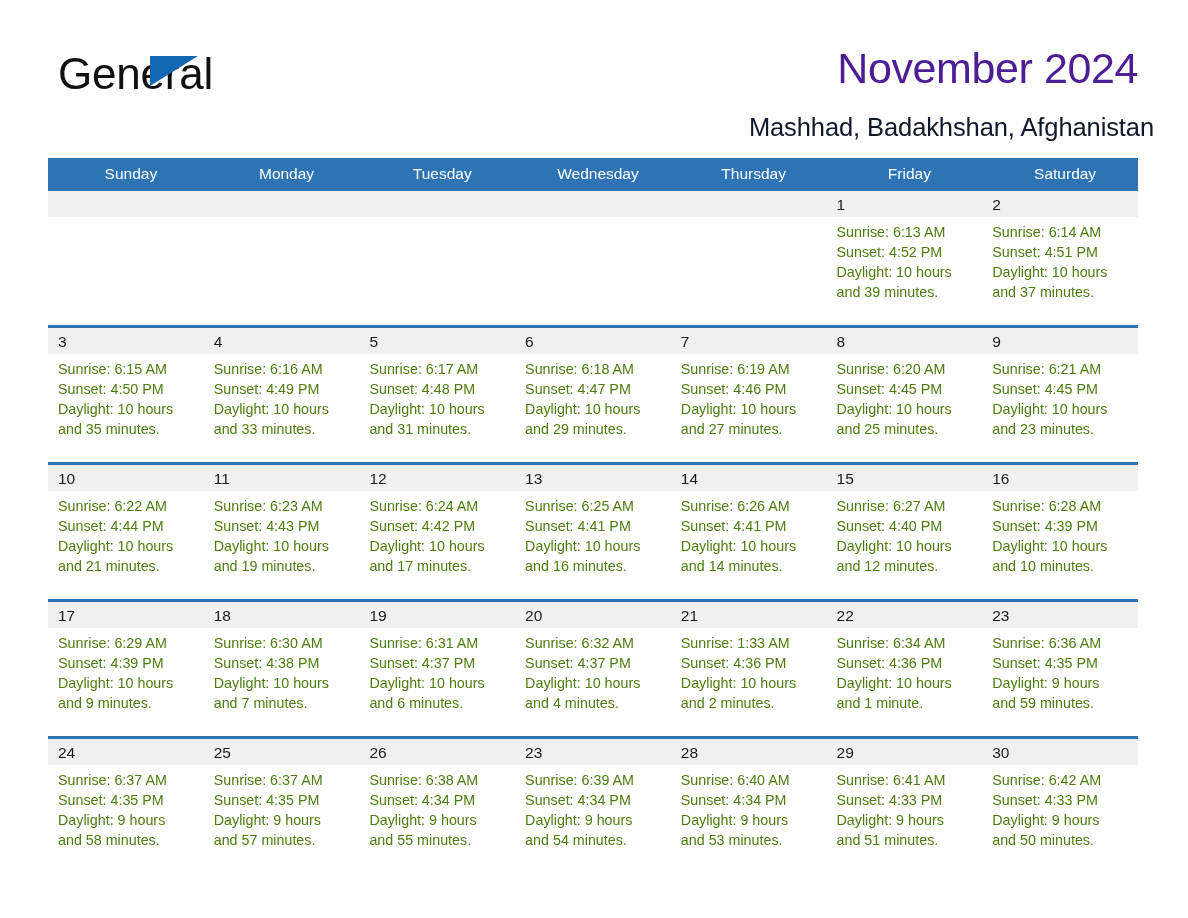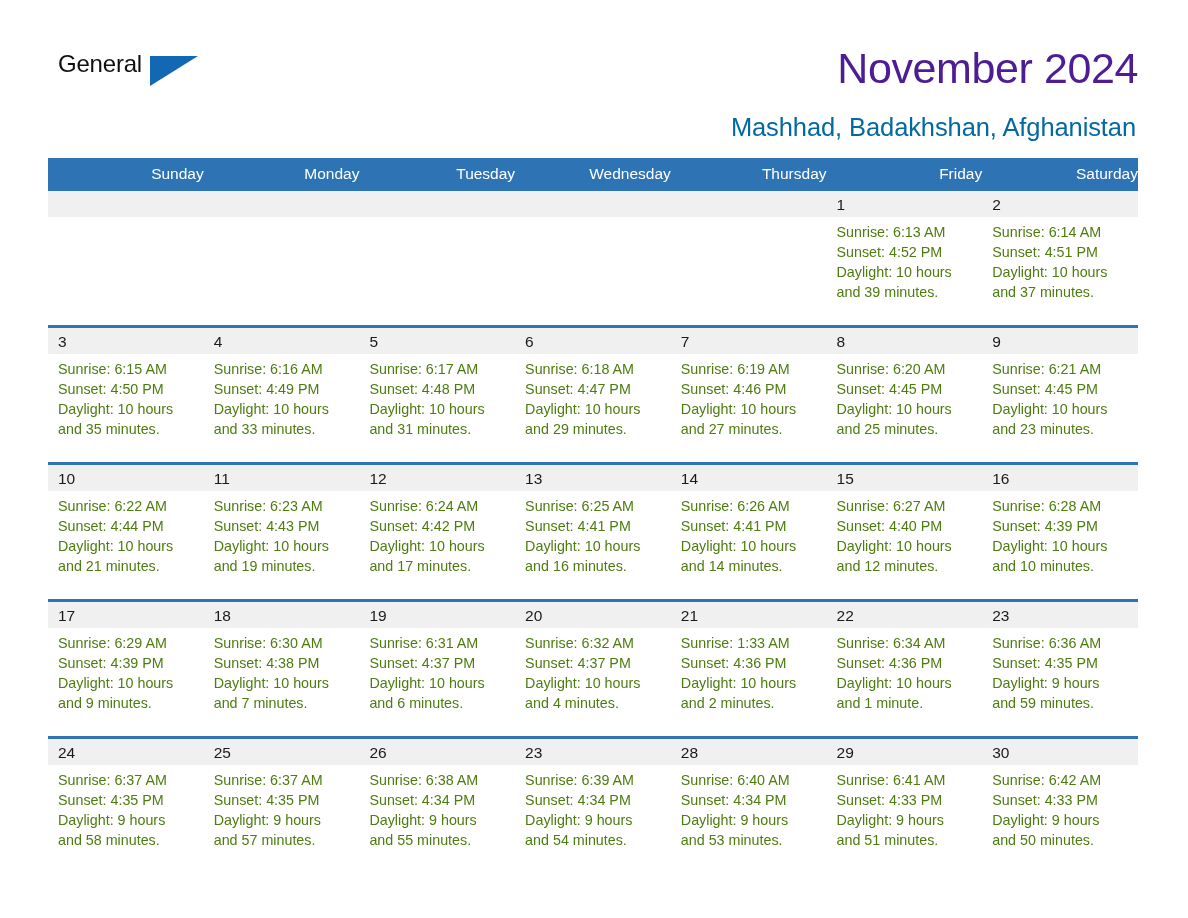--- a/index.html
+++ b/index.html
@@ -36,21 +36,21 @@
     left: 58px;
     top: 52px;
     width: 300px;
     height: 70px;
     line-height: 1;
     user-select: none;
   }
   .logo-row1 {
     position: relative;
     display: block;
-    font-size: 24px;
+    font-size: 44px;
     letter-spacing: -0.2px;
     color: #101010;
     font-family: "Liberation Sans", sans-serif;
     font-weight: 400;
     height: 36px;
   }
   .logo-tri {
     position: absolute;
     left: 92px;
     top: 4px;
@@ -79,45 +79,45 @@
     font-size: 43px;
     font-weight: 400;
     color: #4c1d95;
     line-height: 1.12;
     letter-spacing: -0.4px;
     white-space: nowrap;
   }
 
   .location {
     position: absolute;
-    right: 52px;
+    right: 34px;
     top: 113px;
     font-size: 25.5px;
     font-weight: 400;
-    color: #0369a1;
+    color: #0f172a;
     letter-spacing: -0.1px;
     white-space: nowrap;
   }
 
   
   .calendar {
     position: absolute;
     left: 48px;
     top: 158px;
     width: 1090px;
     border-collapse: collapse;
     table-layout: fixed;
   }
 
   .calendar th {
     background: #2e74b5;
     color: #ffffff;
     font-size: 15.5px;
     font-weight: 400;
-    text-align: right;
+    text-align: center;
     padding: 6px 0 7px 10px;
     height: 20px;
     vertical-align: middle;
     border: none;
   }
 
   .calendar td {
     vertical-align: top;
     padding: 0;
     border: none;

